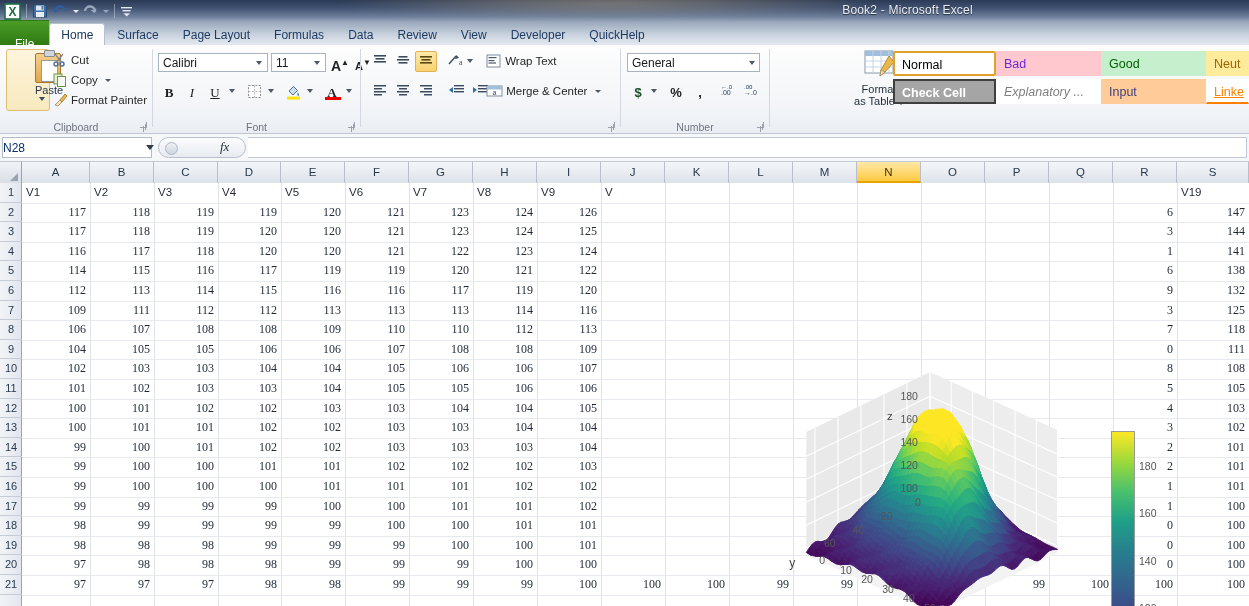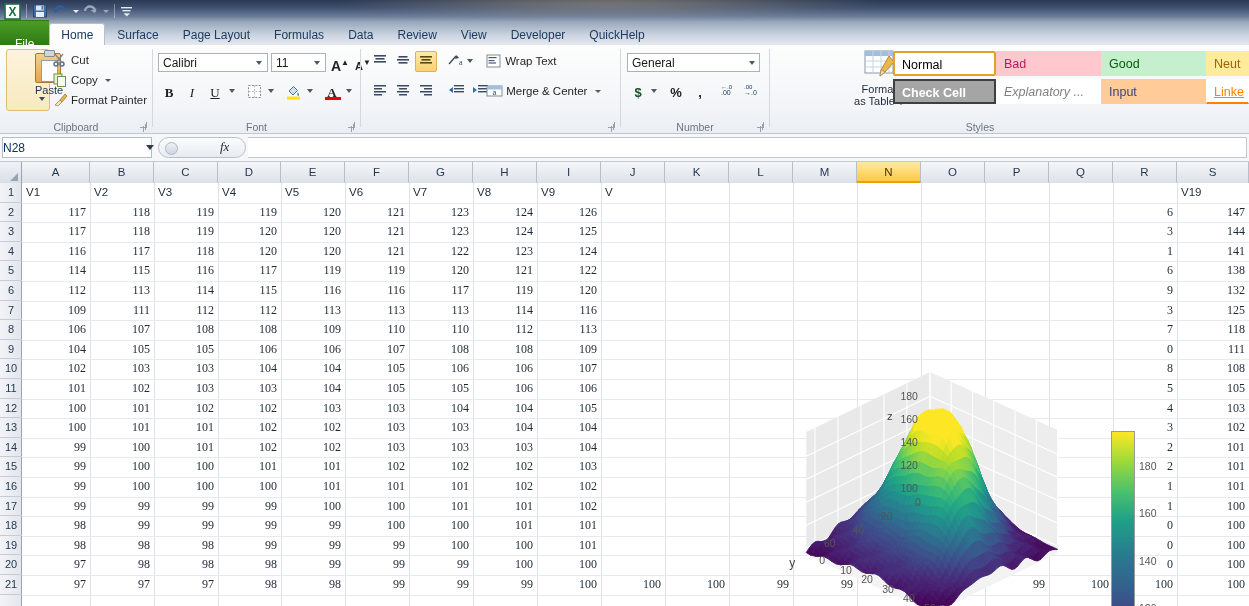--- a/index.html
+++ b/index.html
@@ -187,20 +187,23 @@
     <span class="caret dim"></span>
     <span class="qsep"></span>
     <span class="qicon">
       <svg width="14" height="16" viewBox="0 0 14 16">
         <rect x="1" y="4" width="11" height="1.4" fill="#e4eaf3"></rect>
         <rect x="2.5" y="7" width="8" height="1.4" fill="#e4eaf3"></rect>
         <path d="M3.5 10.3 L10 10.3 L6.75 13.6 Z" fill="#e4eaf3"></path>
       </svg>
     </span>
   </div>
+  <div id="wintitle">
+    <span>Book2  -  Microsoft Excel</span>
+  </div>
 </div>
 
 <div id="tabrow"></div>
 <div id="tabstrip">
   <div class="tab file">File</div>
   <div class="tab active">Home</div>
   <div class="tab">Surface</div>
   <div class="tab">Page Layout</div>
   <div class="tab">Formulas</div>
   <div class="tab">Data</div>
@@ -436,28 +439,27 @@
           <path d="M28 6 L33 12 L24 22 L19 26 L20 20 Z" fill="#e8b84b" stroke="#a9762a" stroke-width=".8"></path>
           <path d="M19 26 L20 20 L24 22 Z" fill="#f3e2b6" stroke="#9c8a56" stroke-width=".7"></path>
         </svg>
       </span>
       <div style="font-size:11px; color:#1f2a38; line-height:12px; margin-top:1px;">
         <div>Format</div>
         <div style="display:inline-block;">as Table</div><span class="caret" style="border-top-color:#3d4b5f; margin-left:3px;"></span>
       </div>
     </div>
     <div class="stylecell" style="left:123px; top:6px; width:103px; background:#ffffff; color:#000; border:2px solid #e0a22b; border-radius:2px;">Normal</div>
-    <div class="stylecell" style="left:226px; top:6px; width:105px; background:#ffc7ce; color:#be185d; border-color:#ffc7ce;">Bad</div>
+    <div class="stylecell" style="left:226px; top:6px; width:105px; background:#ffc7ce; color:#6d28d9; border-color:#ffc7ce;">Bad</div>
     <div class="stylecell" style="left:331px; top:6px; width:105px; background:#c6efce; color:#006100; border-color:#c6efce;">Good</div>
     <div class="stylecell" style="left:436px; top:6px; width:43px; background:#ffeb9c; color:#9c6500; border-color:#ffeb9c;">Neut</div>
     <div class="stylecell" style="left:123px; top:34px; width:103px; background:#a5a5a5; color:#fff; border:2px solid #3f3f3f; font-weight:bold;">Check Cell</div>
     <div class="stylecell" style="left:226px; top:34px; width:105px; background:#ffffff; color:#7f7f7f; font-style:italic; border-color:#ffffff;">Explanatory ...</div>
     <div class="stylecell" style="left:331px; top:34px; width:105px; background:#ffcc99; color:#3f3f76; border-color:#ffcc99;">Input</div>
     <div class="stylecell" style="left:436px; top:34px; width:43px; background:#ffffff; color:#ff8001; text-decoration:underline; border-color:#ffffff; border-bottom:2px solid #ff8001;">Linke</div>
-    <div class="grplabel" style="left:0; width:420px;">Styles</div>
   </div>
 </div>
 
 <div id="fbar">
   <div id="namebox">N28</div>
   <div id="nameddn"></div>
   <div id="fbtools">
     <div class="circ"></div>
   </div>
   <div id="fxlabel">fx</div>

